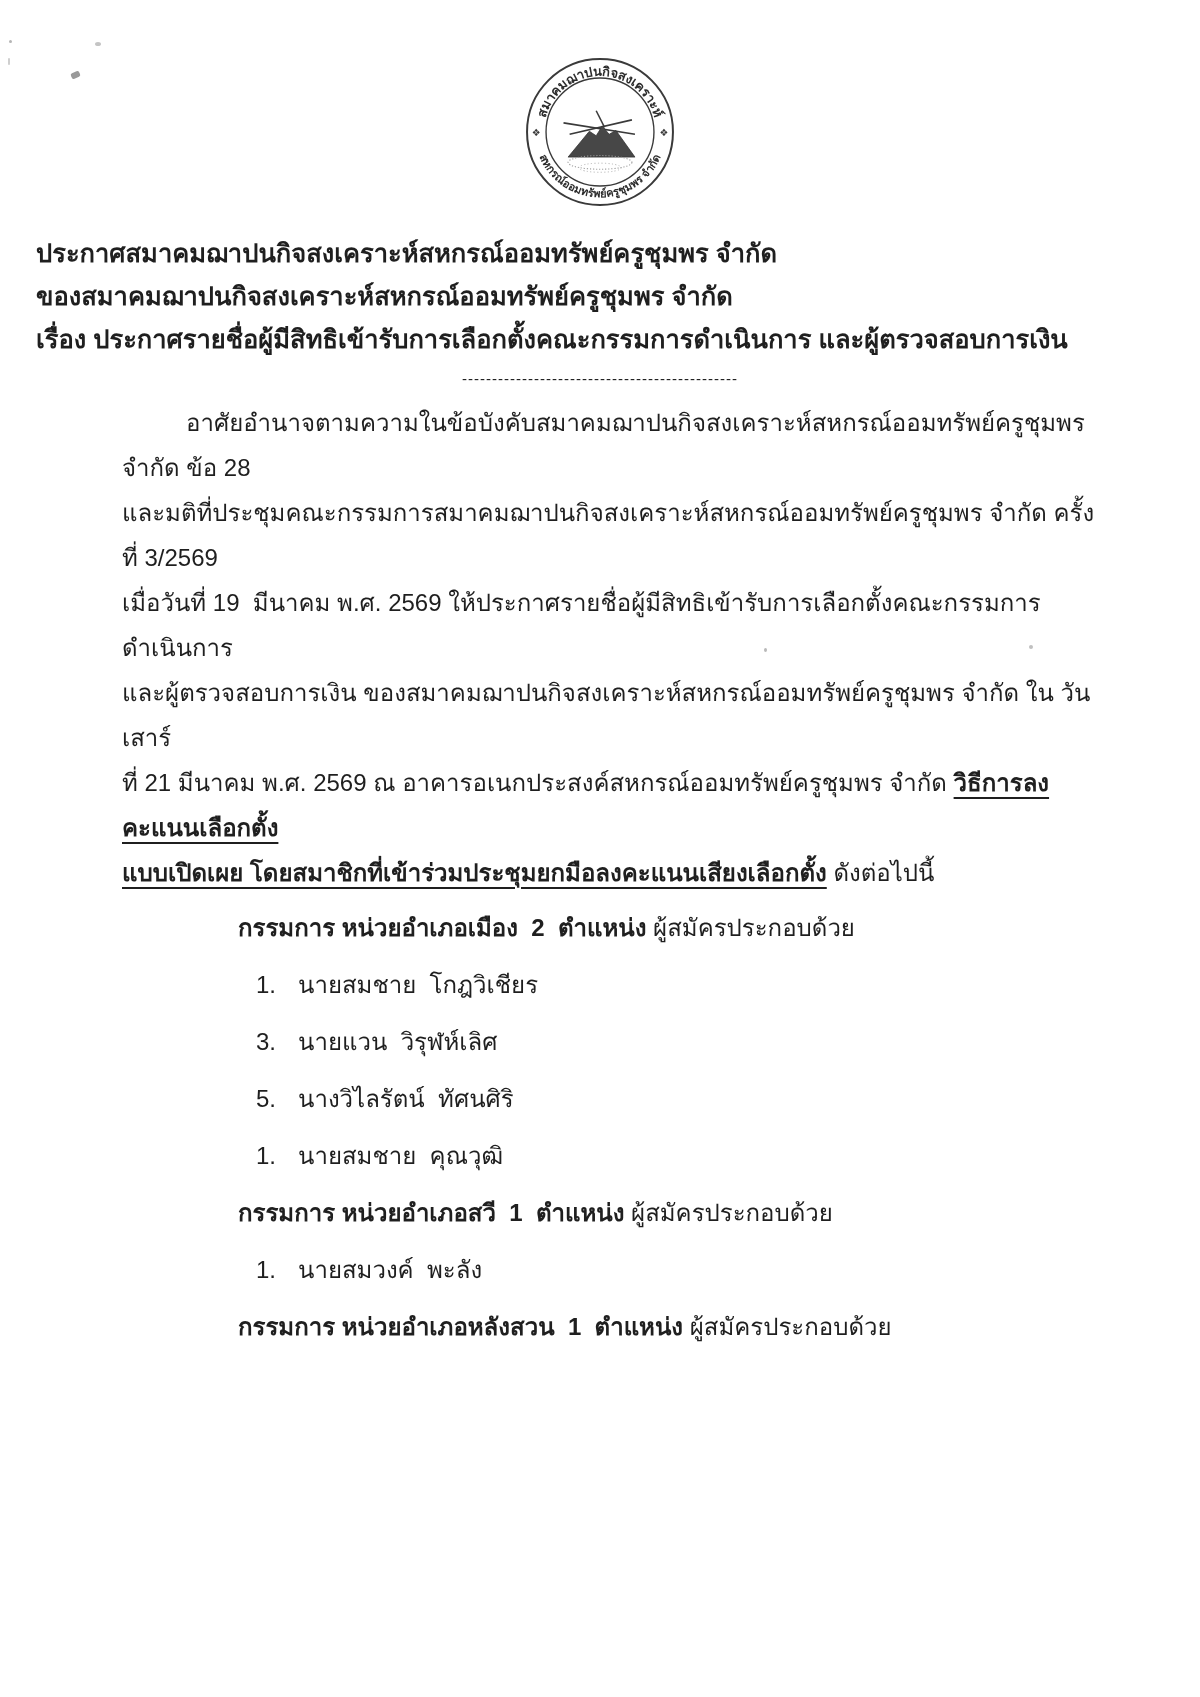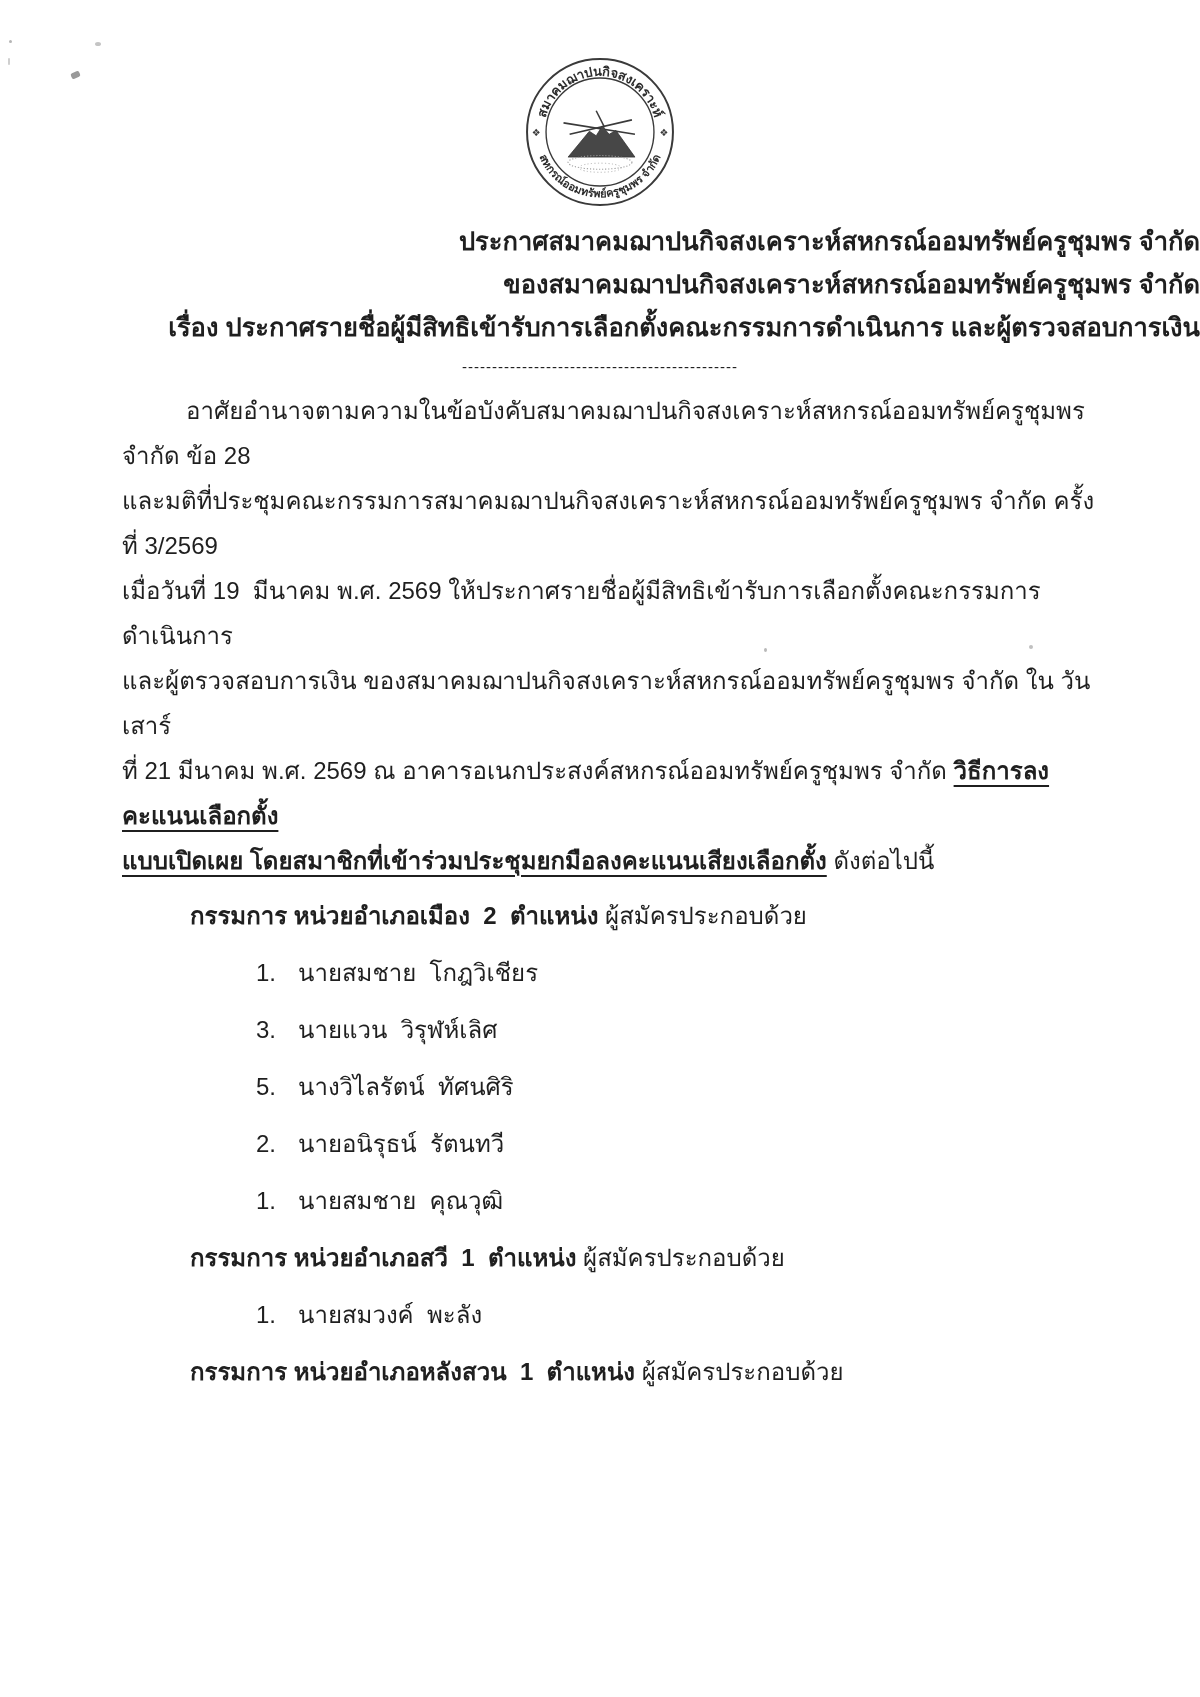--- a/index.html
+++ b/index.html
@@ -6,29 +6,29 @@
   .page{
     position:relative;
     width:1200px;height:1697px;
     margin:0 auto;
     background:#ffffff;
     overflow:hidden;
     font-family:"Liberation Sans","DejaVu Sans",sans-serif;
     color:#1f1f1f;
   }
   .seal-wrap{padding-top:56px;display:flex;justify-content:center;}
-  .title-block{margin-top:12px;text-align:right;font-weight:700;font-size:25.5px;line-height:43px;}
+  .title-block{margin-top:24px;text-align:left;font-weight:700;font-size:25.5px;line-height:43px;padding-left:36px;}
   .separator{margin-top:9px;text-align:center;font-size:15px;line-height:18px;letter-spacing:1px;color:#222;}
   .body-text{margin:12px 100px 0 122px;font-size:24px;line-height:45px;}
   .para-line{white-space:pre-wrap;}
   .para-line.indent{text-indent:64px;}
   .em{font-weight:700;text-decoration:underline;text-underline-offset:6px;text-decoration-thickness:1.5px;}
   .sections{margin:4px 80px 0 190px;font-size:24px;}
   .section-heading{line-height:57px;white-space:pre-wrap;}
-  .heading-bold{font-weight:700;}
+  .heading-bold{font-weight:700;margin-left:48px;}
   .candidate{line-height:57px;padding-left:66px;}
   .cand-num{display:inline-block;min-width:42px;}
   .cand-name{white-space:pre-wrap;margin-top:48px;}
   
   .speck{position:absolute;background:#b5b5b5;border-radius:50%;}
   .speck.s1{left:9px;top:40px;width:3px;height:3px;}
   .speck.s2{left:8px;top:58px;width:2px;height:7px;border-radius:1px;background:#cfcfcf;}
   .speck.s3{left:71px;top:72px;width:9px;height:6px;background:#9a9a9a;transform:rotate(-25deg);border-radius:2px;}
   .speck.s4{left:95px;top:42px;width:6px;height:4px;background:#c4c4c4;}
   .speck.s5{left:764px;top:648px;width:3px;height:4px;background:#b9b9b9;}
@@ -91,20 +91,19 @@
       <div class="para-line"><span>และผู้ตรวจสอบการเงิน ของสมาคมฌาปนกิจสงเคราะห์สหกรณ์ออมทรัพย์ครูชุมพร จำกัด ใน วันเสาร์</span></div>
       <div class="para-line"><span>ที่ 21 มีนาคม พ.ศ. 2569 ณ อาคารอเนกประสงค์สหกรณ์ออมทรัพย์ครูชุมพร จำกัด </span><span class="em">วิธีการลงคะแนนเลือกตั้ง</span></div>
       <div class="para-line"><span class="em">แบบเปิดเผย โดยสมาชิกที่เข้าร่วมประชุมยกมือลงคะแนนเสียงเลือกตั้ง</span><span> ดังต่อไปนี้</span></div>
     </div>
 
   <div class="sections" id="sections">
       <div class="section-heading"><span class="heading-bold">กรรมการ หน่วยอำเภอเมือง  2  ตำแหน่ง</span><span> ผู้สมัครประกอบด้วย</span></div>
       <div class="candidate"><span class="cand-num">1.</span><span class="cand-name">นายสมชาย  โกฎวิเชียร</span></div>
       <div class="candidate"><span class="cand-num">3.</span><span class="cand-name">นายแวน  วิรุฬห์เลิศ</span></div>
       <div class="candidate"><span class="cand-num">5.</span><span class="cand-name">นางวิไลรัตน์  ทัศนศิริ</span></div>
-      <div class="candidate"><span class="cand-num">2.</span><span class="cand-name">นายอนิรุธน์  รัตนทวี</span></div>
       <div class="candidate"><span class="cand-num">1.</span><span class="cand-name">นายสมชาย  คุณวุฒิ</span></div>
       <div class="section-heading"><span class="heading-bold">กรรมการ หน่วยอำเภอสวี  1  ตำแหน่ง</span><span> ผู้สมัครประกอบด้วย</span></div>
       <div class="candidate"><span class="cand-num">1.</span><span class="cand-name">นายสมวงค์  พะลัง</span></div>
       <div class="section-heading"><span class="heading-bold">กรรมการ หน่วยอำเภอหลังสวน  1  ตำแหน่ง</span><span> ผู้สมัครประกอบด้วย</span></div>
     </div>
 
 </div>
 
 </body></html>

